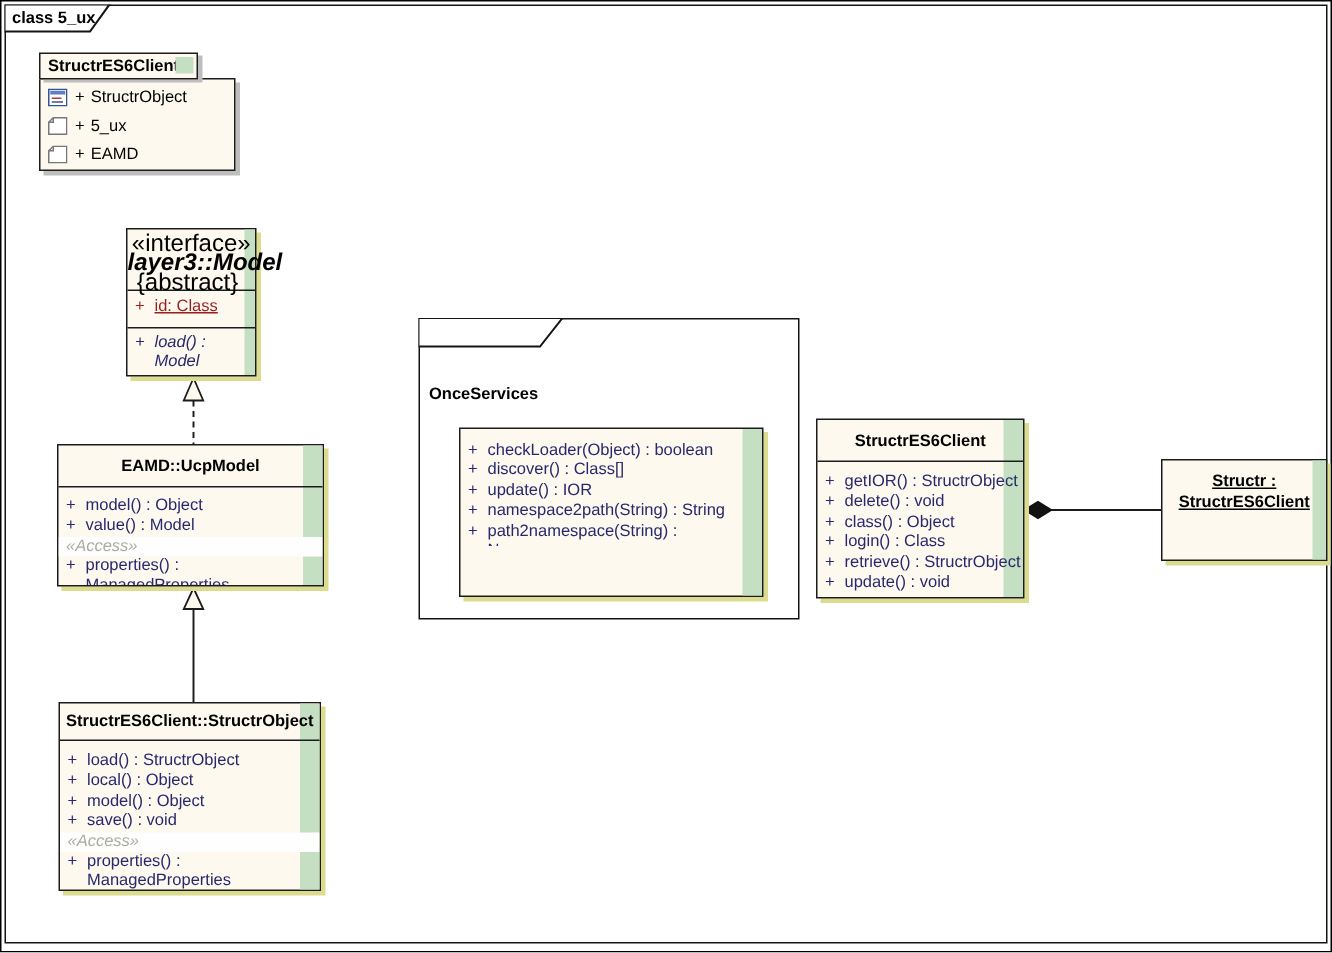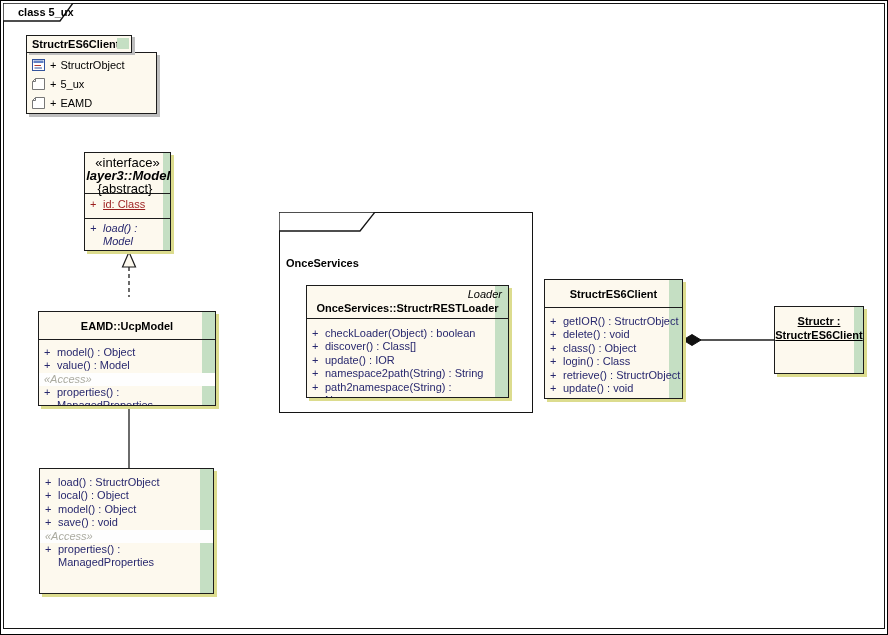--- a/index.html
+++ b/index.html
@@ -31,41 +31,41 @@
 
   
   .once-rect{position:absolute;left:278px;top:211px;width:254px;height:201px;border:1px solid #141414;box-sizing:border-box;background:#fff;}
 
   
   .hdr2{position:relative;box-sizing:border-box;border-bottom:1px solid #1c1c1c;display:block;font-size:11px;color:#000;}
   .hdr2 .role{display:block;text-align:right;padding:2px 6px 0 0;font-style:italic;font-weight:normal;line-height:13px;}
   .hdr2 .name{display:block;text-align:center;font-weight:bold;line-height:14px;}
 
   
-  .ihdr{position:relative;box-sizing:border-box;border-bottom:1px solid #1c1c1c;display:block;font-size:13px;color:#000;padding-top:3px;}
+  .ihdr{position:relative;box-sizing:border-box;border-bottom:1px solid #1c1c1c;display:block;font-size:16px;color:#000;padding-top:3px;}
   .ihdr .stereo{display:block;text-align:center;line-height:13px;}
   .ihdr .iname{display:block;text-align:right;font-weight:bold;font-style:italic;line-height:13px;}
   .ihdr .modif{display:block;text-align:center;padding-right:5px;line-height:13px;}
 
   
   .inst-text{position:relative;padding-top:8px;text-align:center;font-size:11px;font-weight:bold;color:#000;}
   .inst-text span{display:block;text-decoration:underline;line-height:13.5px;}
 
   svg.connectors{position:absolute;left:0;top:0;pointer-events:none;}
 </style>
 </head>
 <body>
 
 <div class="canvas">
   <div class="frame-rect"></div>
 
   <svg style="position:absolute;left:2px;top:2px;" width="72" height="19">
     <polygon points="0,0 70,0 57,18 0,18" fill="#ffffff" stroke="#141414" stroke-width="1.4"></polygon>
   </svg>
-  <span class="tab-text" style="left:17px;top:5px;">class 5_ux</span>
+  <span class="tab-text" style="left:7px;top:5px;">class 5_ux</span>
 
   <svg class="connectors" width="888" height="635">
     <g>
       <line x1="128" y1="266" x2="128" y2="296" stroke="#1c1c1c" stroke-width="1.3" stroke-dasharray="4 3"></line>
       <polygon points="128,251 121.5,266 134.5,266" fill="#FDF9EE" stroke="#1c1c1c" stroke-width="1.2"></polygon>
     </g>
     <g>
       <line x1="128" y1="405" x2="128" y2="467" stroke="#1c1c1c" stroke-width="1.3"></line>
       <polygon points="128,391 121.5,405 134.5,405" fill="#FDF9EE" stroke="#1c1c1c" stroke-width="1.2"></polygon>
     </g>
@@ -132,21 +132,21 @@
         <span class="sign">+</span>
         <span>load() : Model</span>
       </div>
       <div class="row italic">
         <span class="sign">+</span>
         <span>save() : void</span>
       </div>
     </div>
   </div>
 
-  <div class="ebox" style="left:37px;top:295px;width:178px;height:95px;margin-top:15px;">
+  <div class="ebox" style="left:37px;top:295px;width:178px;height:95px;">
     <div class="strip"></div>
     <div class="hdr" style="height:28px;">EAMD::UcpModel</div>
     <div class="sec" style="height:65px;padding-top:6px;">
       <div class="row">
         <span class="sign">+</span>
         <span>model() : Object</span>
       </div>
       <div class="row">
         <span class="sign">+</span>
         <span>value() : Model</span>
@@ -154,20 +154,21 @@
       <div class="access-band">«Access»</div>
       <div class="row">
         <span class="sign">+</span>
         <span>properties() : ManagedProperties</span>
       </div>
     </div>
   </div>
 
   <div class="ebox" style="left:38px;top:467px;width:175px;height:126px;">
     <div class="strip"></div>
+    <div class="hdr" style="height:25px;">StructrES6Client::StructrObject</div>
     <div class="sec" style="height:99px;padding-top:7px;">
       <div class="row">
         <span class="sign">+</span>
         <span>load() : StructrObject</span>
       </div>
       <div class="row">
         <span class="sign">+</span>
         <span>local() : Object</span>
       </div>
       <div class="row">
@@ -187,24 +188,20 @@
   </div>
 
   <div class="once-rect"></div>
   <svg style="position:absolute;left:278px;top:211px;" width="100" height="20">
     <polygon points="0,0 96,0 81,19 0,19" fill="#ffffff" stroke="#141414" stroke-width="1.3"></polygon>
   </svg>
   <span class="tab-text" style="left:285px;top:214px;margin-top:42px;">OnceServices</span>
 
   <div class="ebox" style="left:305px;top:284px;width:203px;height:113px;">
     <div class="strip"></div>
-    <div class="hdr2" style="height:33px;">
-      <span class="role">Loader</span>
-      <span class="name">OnceServices::StructrRESTLoader</span>
-    </div>
     <div class="sec" style="height:78px;padding-top:8px;">
       <div class="row">
         <span class="sign">+</span>
         <span>checkLoader(Object) : boolean</span>
       </div>
       <div class="row">
         <span class="sign">+</span>
         <span>discover() : Class[]</span>
       </div>
       <div class="row">
@@ -246,20 +243,20 @@
         <span class="sign">+</span>
         <span>retrieve() : StructrObject</span>
       </div>
       <div class="row">
         <span class="sign">+</span>
         <span>update() : void</span>
       </div>
     </div>
   </div>
 
-  <div class="ebox" style="left:773px;top:305px;width:90px;height:68px;">
+  <div class="ebox" style="left:773px;top:305px;width:111px;height:68px;">
     <div class="strip" style="width:9px;"></div>
     <div class="inst-text">
       <span>Structr :</span>
       <span>StructrES6Client</span>
     </div>
   </div>
 </div>
 
 </body></html>

